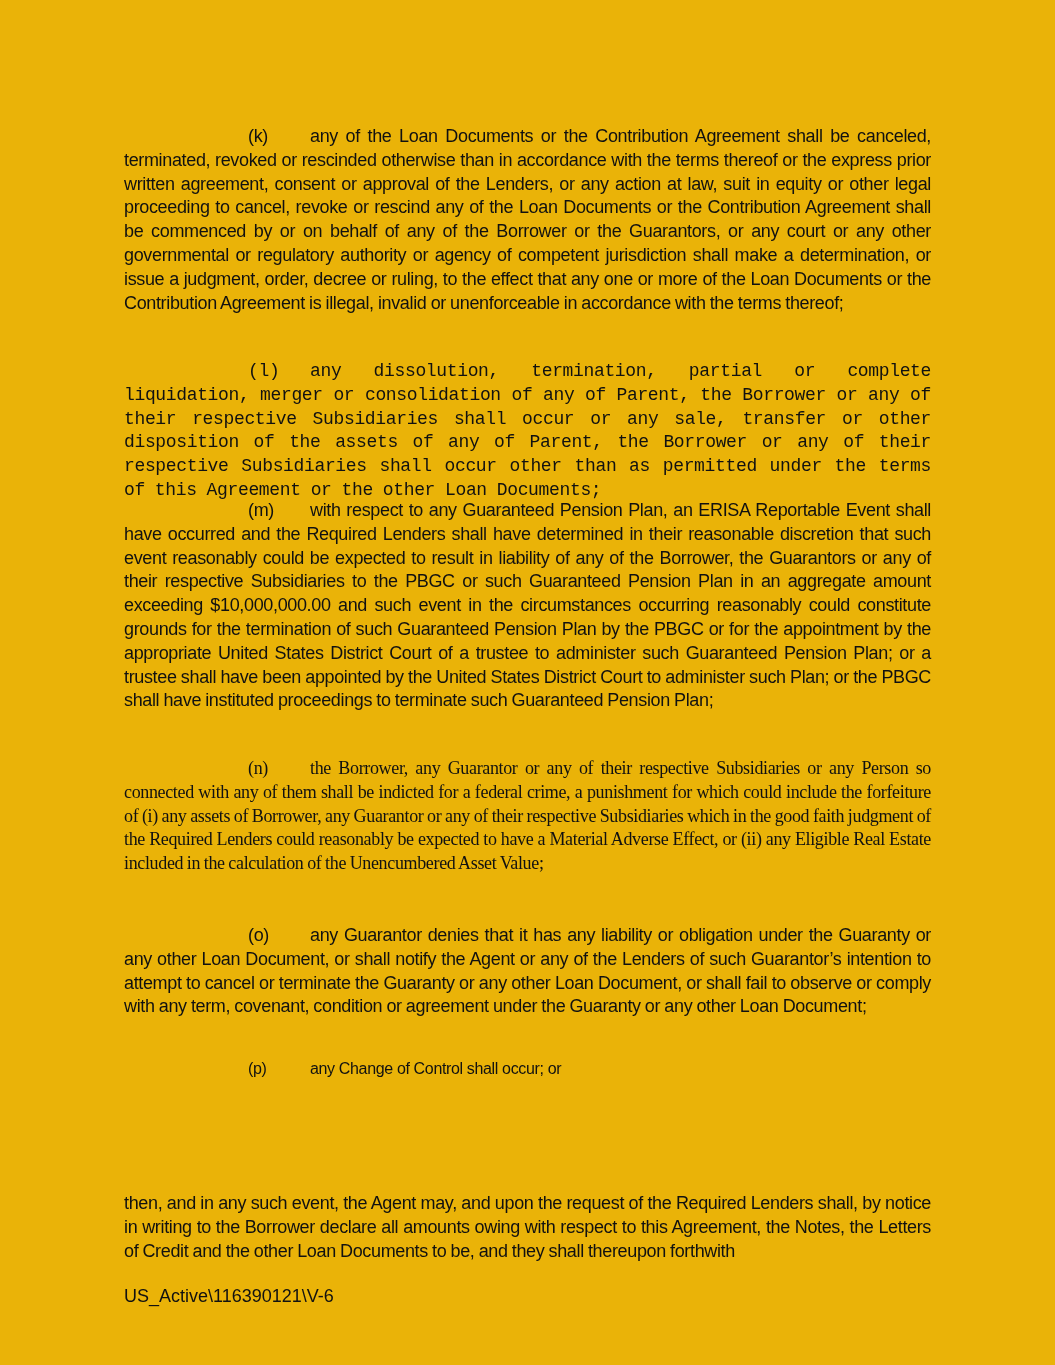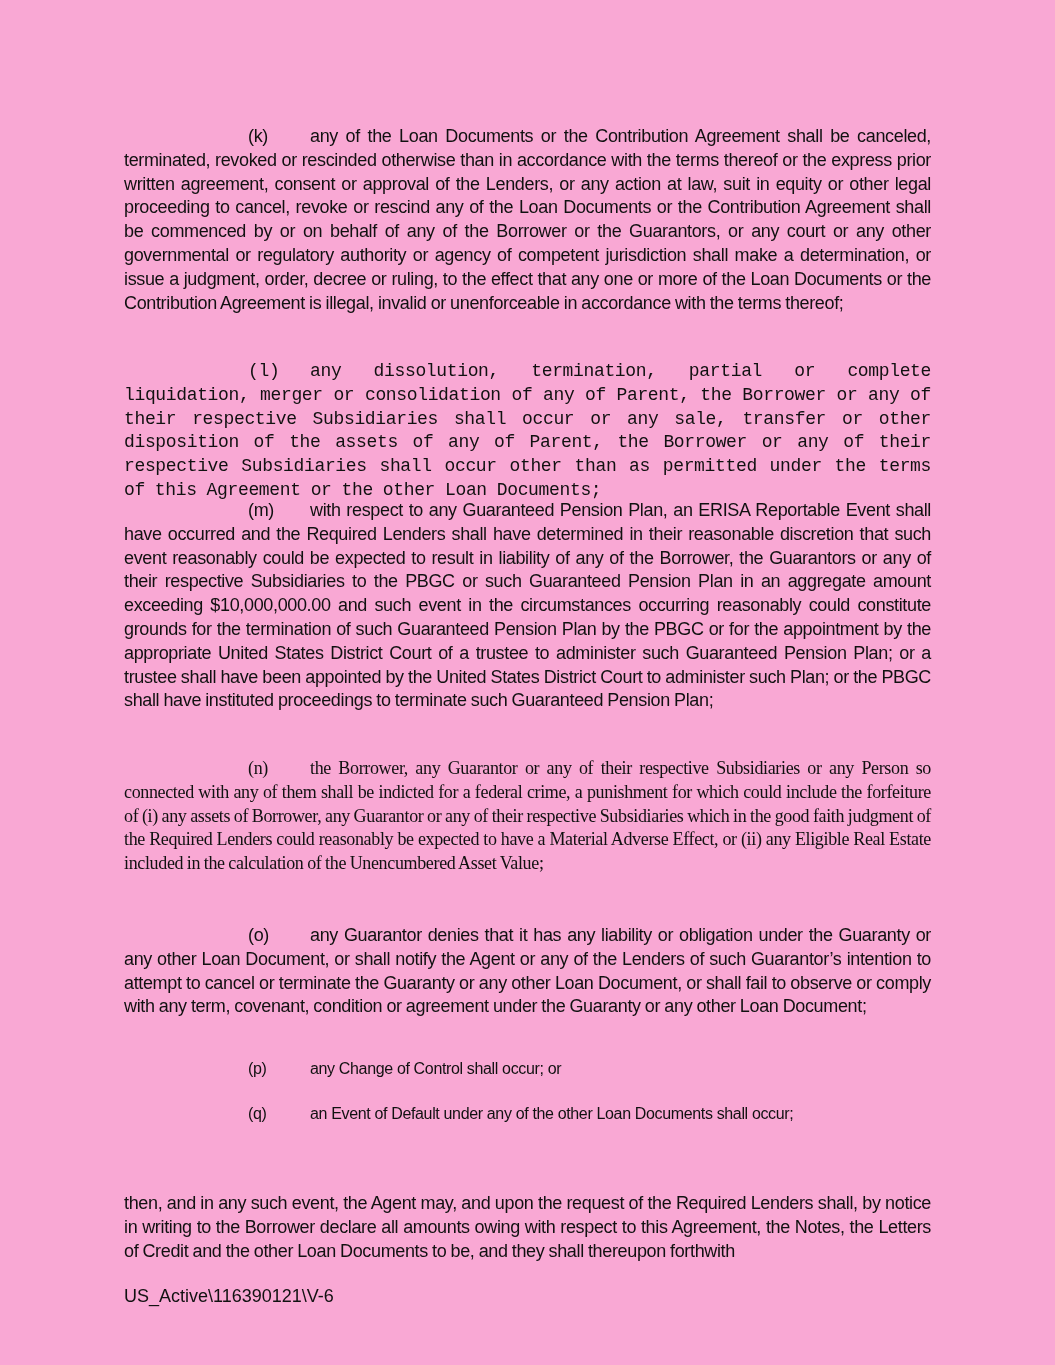--- a/index.html
+++ b/index.html
@@ -1,19 +1,19 @@
 <!DOCTYPE html>
 <html><head>
   <meta charset="utf-8">
   <style>
     html, body { margin: 0; padding: 0; background: #ffffff; }
     body { width: 1055px; height: 1365px; position: relative; overflow: hidden; }
     .page {
       position: absolute; left: 0; top: 0; width: 1055px; height: 1365px;
-      background: #f9a8d4; color: #111111;
+      background: #eab308; color: #111111;
       font-family: "Liberation Sans", sans-serif;
     }
     .body-text {
       position: absolute; left: 124px; width: 807px;
       font-size: 18px; line-height: 23.8px;
       text-align: justify; letter-spacing: -0.35px;
       word-spacing: -0.5px;
     }
     .para { position: absolute; left: 124px; width: 807px; }
     .para p { margin: 0; }
@@ -53,23 +53,20 @@
   </div>
 
   <div class="para body-text" style="top:924px;">
     <p><span class="indent"></span><span class="label">(o)</span><span>any Guarantor denies that it has any liability or obligation under the Guaranty or any other Loan Document, or shall notify the Agent or any of the Lenders of such Guarantor’s intention to attempt to cancel or terminate the Guaranty or any other Loan Document, or shall fail to observe or comply with any term, covenant, condition or agreement under the Guaranty or any other Loan Document;</span></p>
   </div>
 
   <div class="item-line" style="top:1060px;">
     <span class="label">(p)</span><span>any Change of Control shall occur; or</span>
   </div>
 
-  <div class="item-line" style="top:1105px;">
-    <span class="label">(q)</span><span>an Event of Default under any of the other Loan Documents shall occur;</span>
-  </div>
 
   <div class="para body-text" style="top:1192px;">
     <p>then, and in any such event, the Agent may, and upon the request of the Required Lenders shall, by notice in writing to the Borrower declare all amounts owing with respect to this Agreement, the Notes, the Letters of Credit and the other Loan Documents to be, and they shall thereupon forthwith</p>
   </div>
 
 
   <div class="footer-id">US_Active\116390121\V-6</div>
 
 </div>
 

